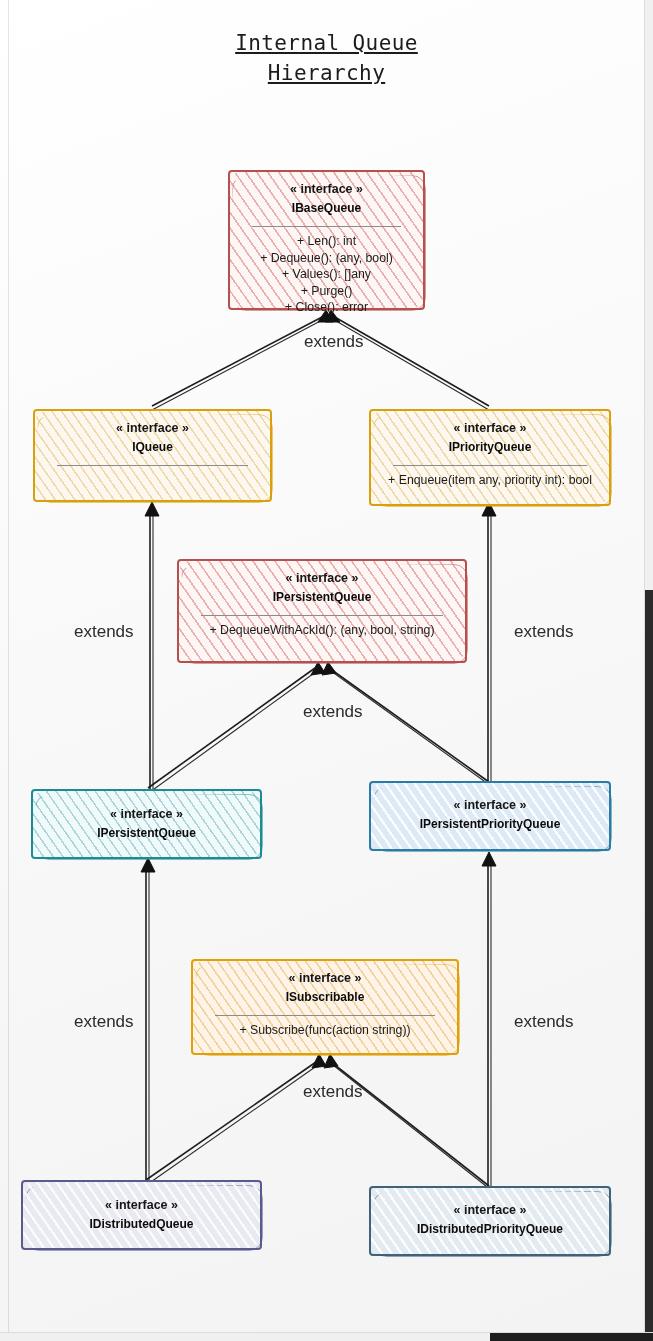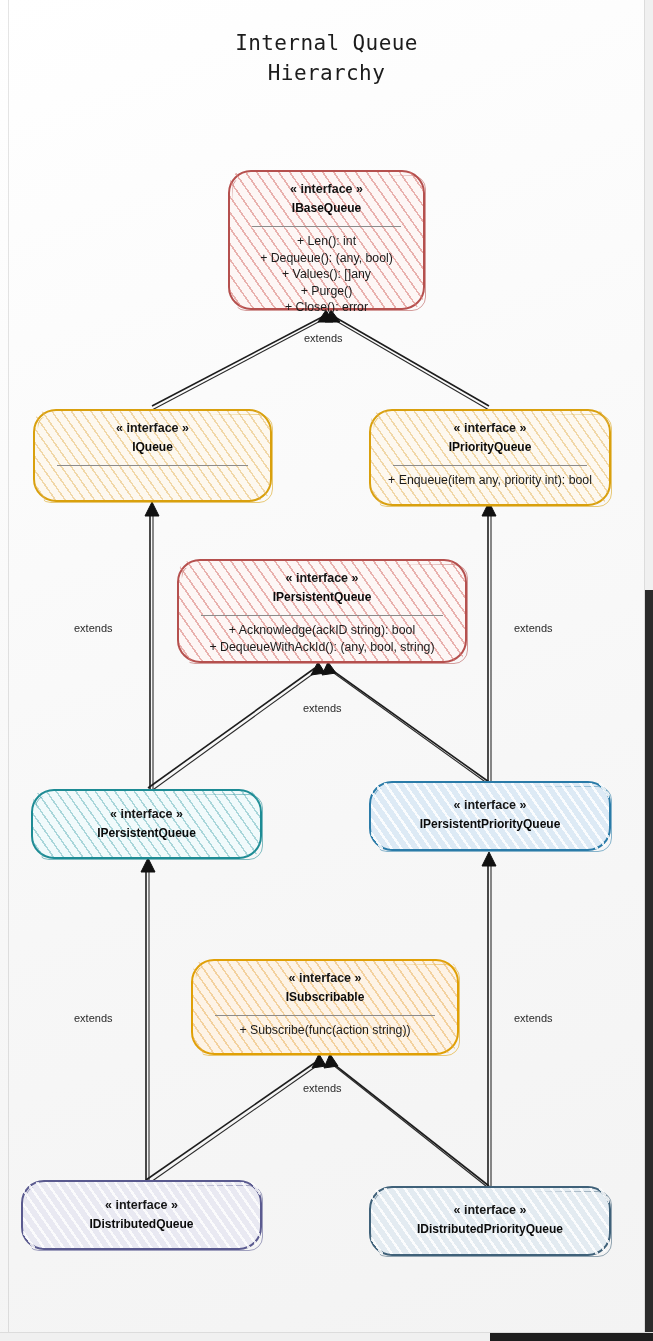--- a/index.html
+++ b/index.html
@@ -41,20 +41,21 @@
     position: absolute;
     left: 0; top: 28px;
     width: 653px;
     text-align: center;
     font-family: "DejaVu Sans Mono", "Liberation Mono", monospace;
     font-size: 21px;
     line-height: 30px;
     color: #1c1c1c;
     letter-spacing: 0.4px;
     white-space: pre-line;
+    text-decoration: underline;
   }
 
   
   #edges {
     position: absolute;
     left: 0; top: 0;
     width: 653px; height: 1341px;
     pointer-events: none;
   }
   .edge-line {
@@ -69,31 +70,31 @@
   }
   .edge-head {
     fill: #111111;
     stroke: #111111;
     stroke-width: 1;
   }
 
   
   .edge-label {
     position: absolute;
-    font-size: 11px;
+    font-size: 17px;
     color: #2b2b2b;
     white-space: nowrap;
     background: transparent;
   }
 
   
   .node {
     position: absolute;
     box-sizing: border-box;
-    border-radius: 23px;
+    border-radius: 4px;
     border-width: 2.4px;
     border-style: solid;
     text-align: center;
     padding: 9px 10px 9px 10px;
     z-index: 4;
   }
   
   .node::after {
     content: "";
     position: absolute;
@@ -297,21 +298,20 @@
       <div>+ Enqueue(item any, priority int): bool</div>
     </div>
   </div>
 
   <div class="node theme-red" style="left:177px; top:559px; width:290px; height:104px;">
     <div class="hatch"></div>
     <div class="stereotype">« interface »</div>
     <div class="cname">IPersistentQueue</div>
     <div class="divider"></div>
     <div class="members">
-      <div>+ Acknowledge(ackID string): bool</div>
       <div>+ DequeueWithAckId(): (any, bool, string)</div>
     </div>
   </div>
 
   <div class="node theme-teal" style="left:31px; top:789px; width:231px; height:70px; padding-top:15px;">
     <div class="hatch"></div>
     <div class="stereotype">« interface »</div>
     <div class="cname">IPersistentQueue</div>
   </div>
 

